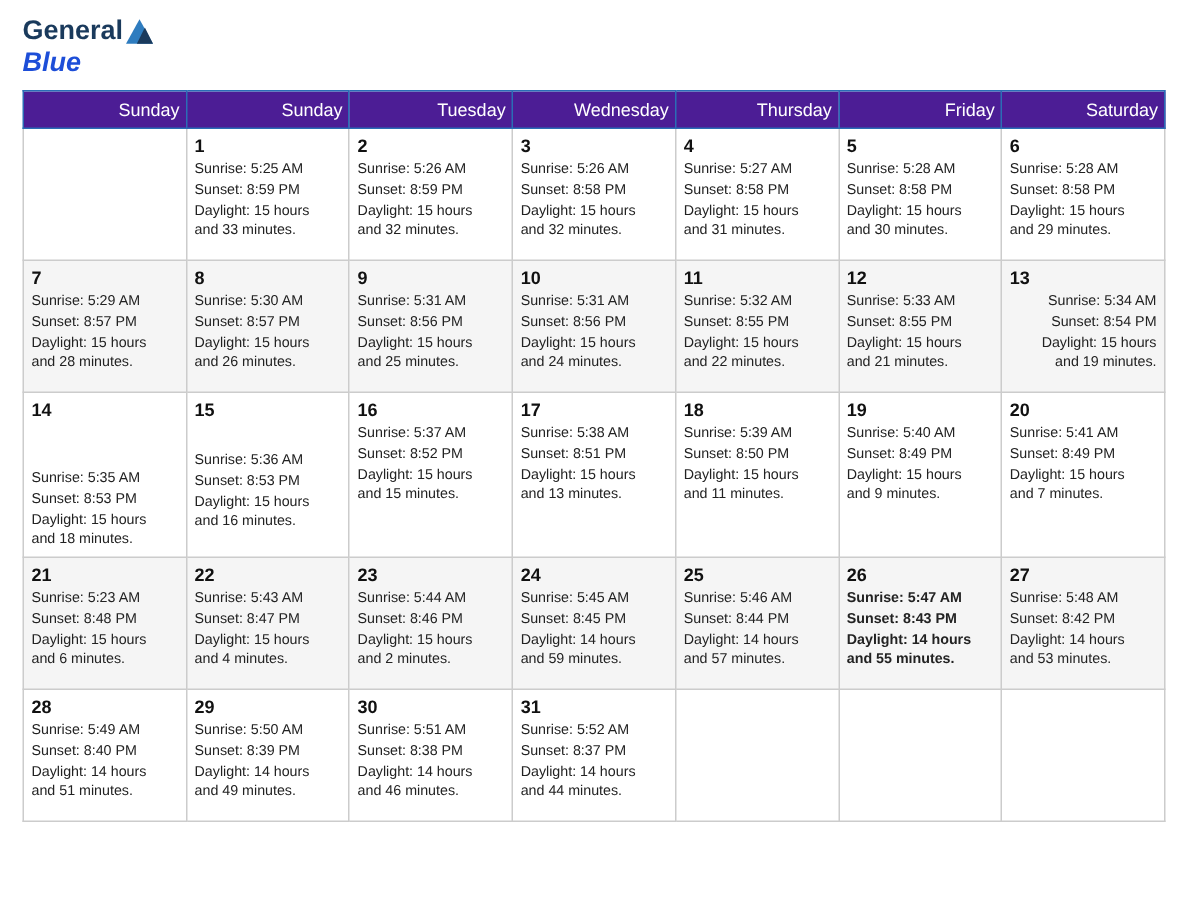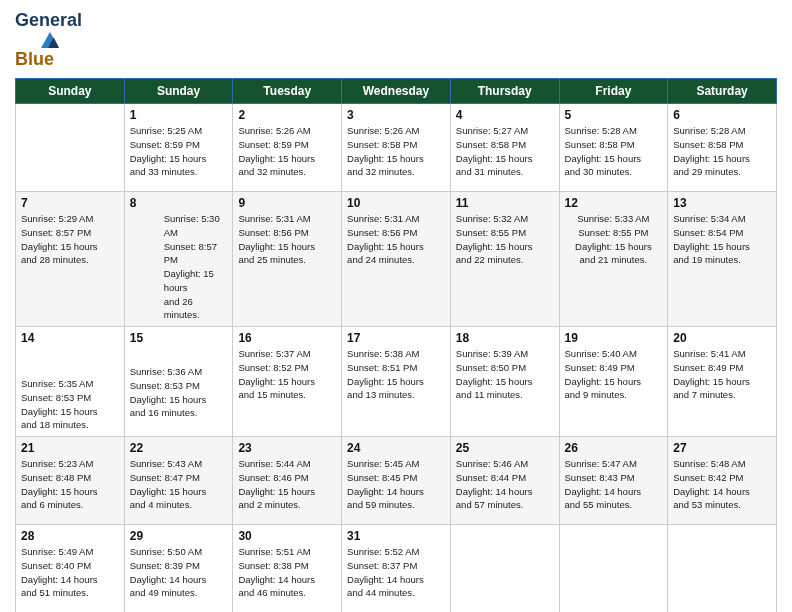--- a/index.html
+++ b/index.html
@@ -20,24 +20,23 @@
       display: flex;
       flex-direction: column;
       align-items: flex-start;
     }
     .logo-text {
       display: flex;
       align-items: center;
       font-size: 18px;
       font-weight: bold;
       color: #1a3a5c;
-      flex-direction: column;
     }
     .logo-general { color: #1a3a5c; }
-    .logo-blue { color: #a16207; }
+    .logo-blue { color: #1d4ed8; font-style: italic; }
     .logo-icon {
       display: inline-block;
       width: 18px;
       height: 18px;
       margin-left: 2px;
     }
     .title-block {
       text-align: right;
     }
     .month-title {
@@ -49,26 +48,26 @@
     .location {
       font-size: 14px;
       color: #333;
     }
     .calendar {
       width: 100%;
       border-collapse: collapse;
       font-size: 10.5px;
     }
     .calendar th {
-      background-color: #14532d;
+      background-color: #4c1d95;
       color: #fff;
       padding: 5px 4px;
-      text-align: center;
+      text-align: right;
       font-size: 12px;
-      font-weight: bold;
+      font-weight: normal;
       border: 1px solid #2a6db5;
     }
     .calendar td {
       border: 1px solid #ccc;
       vertical-align: top;
       padding: 4px 5px;
       width: 14.28%;
       min-height: 80px;
       height: 88px;
     }
@@ -175,21 +174,21 @@
       <tr class="row-shaded">
         <td>
           <span class="day-number">7</span>
           <div class="day-info" style="white-space: pre-line;">Sunrise: 5:29 AM
 Sunset: 8:57 PM
 Daylight: 15 hours
 and 28 minutes.</div>
         </td>
         <td>
           <span class="day-number">8</span>
-          <div class="day-info" style="white-space: pre-line; margin-left: 34px;">Sunrise: 5:30 AM
+          <div class="day-info" style="white-space: pre-line;">Sunrise: 5:30 AM
 Sunset: 8:57 PM
 Daylight: 15 hours
 and 26 minutes.</div>
         </td>
         <td>
           <span class="day-number">9</span>
           <div class="day-info" style="white-space: pre-line;">Sunrise: 5:31 AM
 Sunset: 8:56 PM
 Daylight: 15 hours
 and 25 minutes.</div>
@@ -203,28 +202,28 @@
         </td>
         <td>
           <span class="day-number">11</span>
           <div class="day-info" style="white-space: pre-line;">Sunrise: 5:32 AM
 Sunset: 8:55 PM
 Daylight: 15 hours
 and 22 minutes.</div>
         </td>
         <td>
           <span class="day-number">12</span>
-          <div class="day-info" style="white-space: pre-line; text-align: center;">Sunrise: 5:33 AM
+          <div class="day-info" style="white-space: pre-line;">Sunrise: 5:33 AM
 Sunset: 8:55 PM
 Daylight: 15 hours
 and 21 minutes.</div>
         </td>
         <td>
           <span class="day-number">13</span>
-          <div class="day-info" style="white-space: pre-line;">Sunrise: 5:34 AM
+          <div class="day-info" style="white-space: pre-line; text-align: right;">Sunrise: 5:34 AM
 Sunset: 8:54 PM
 Daylight: 15 hours
 and 19 minutes.</div>
         </td>
       </tr>
       <tr class="row-white">
         <td>
           <span class="day-number">14</span>
           <div class="day-info" style="white-space: pre-line; margin-top: 32px;">Sunrise: 5:35 AM
 Sunset: 8:53 PM
@@ -305,21 +304,21 @@
         </td>
         <td>
           <span class="day-number">25</span>
           <div class="day-info" style="white-space: pre-line;">Sunrise: 5:46 AM
 Sunset: 8:44 PM
 Daylight: 14 hours
 and 57 minutes.</div>
         </td>
         <td>
           <span class="day-number">26</span>
-          <div class="day-info" style="white-space: pre-line;">Sunrise: 5:47 AM
+          <div class="day-info" style="white-space: pre-line; font-weight: bold;">Sunrise: 5:47 AM
 Sunset: 8:43 PM
 Daylight: 14 hours
 and 55 minutes.</div>
         </td>
         <td>
           <span class="day-number">27</span>
           <div class="day-info" style="white-space: pre-line;">Sunrise: 5:48 AM
 Sunset: 8:42 PM
 Daylight: 14 hours
 and 53 minutes.</div>

